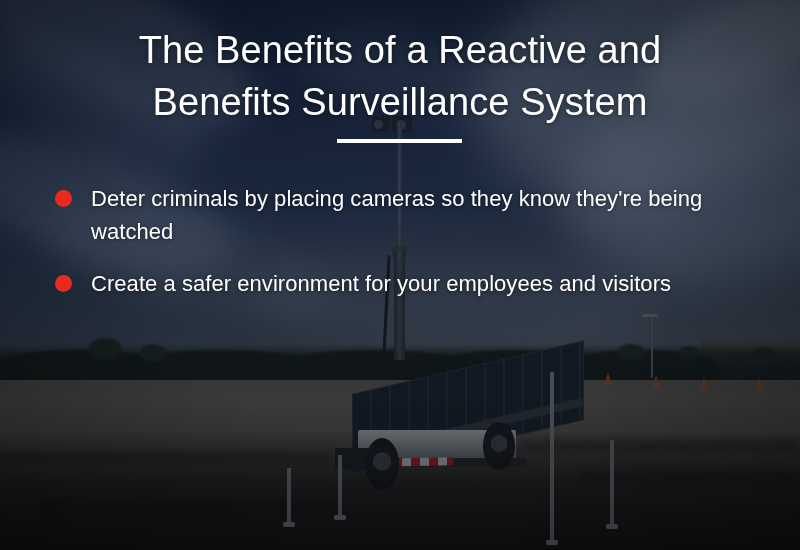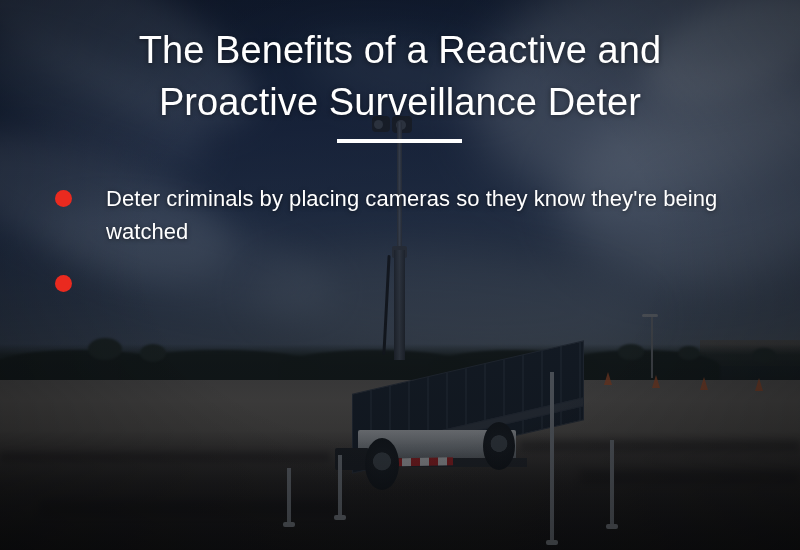--- a/index.html
+++ b/index.html
@@ -361,21 +361,21 @@
     margin-bottom: 19px;
   }
   .bullet-dot {
     flex: 0 0 auto;
     width: 17px; height: 17px;
     border-radius: 50%;
     background: #ea2a1f;
     margin-top: 8px;
   }
   .bullet-text {
-    margin-left: 34px;
+    margin-left: 19px;
     color: #ffffff;
     font-size: 22px;
     font-weight: 300;
     line-height: 33px;
     letter-spacing: 0.05px;
     text-shadow: 0 1px 4px rgba(0,0,0,0.5);
     max-width: 640px;
   }
 </style>
 </head>
@@ -461,33 +461,34 @@
     </div>
 
     <div class="overlay"></div>
     <div class="vignette"></div>
   </div>
 
   <div class="content">
 
     <div class="title">
       <span class="title-line">The Benefits of a Reactive and</span>
-      <span class="title-line">Proactive Surveillance Deter</span>
+      <span class="title-line">Benefits Surveillance System</span>
     </div>
 
     <div class="divider"></div>
 
     <div class="bullets">
 
       <div class="bullet-row">
         <span class="bullet-dot"></span>
         <span class="bullet-text">Deter criminals by placing cameras so they know they're being watched</span>
       </div>
 
 
 
       <div class="bullet-row">
         <span class="bullet-dot"></span>
+        <span class="bullet-text">Create a safer environment for your employees and visitors</span>
       </div>
 
     </div>
   </div>
 </div>
 
 </body></html>

